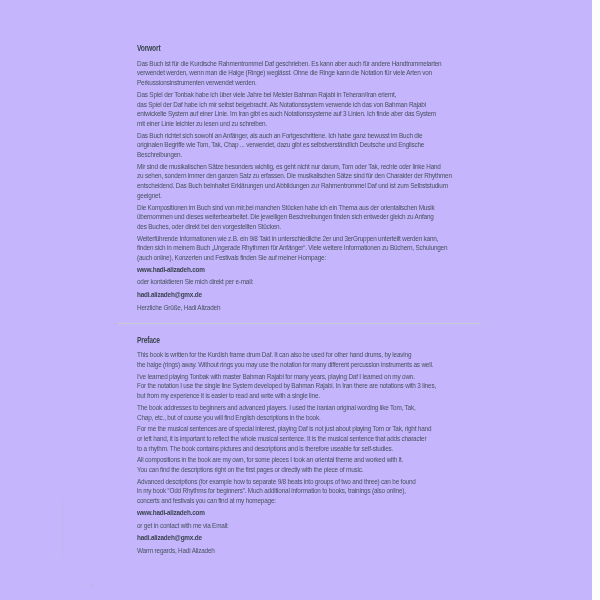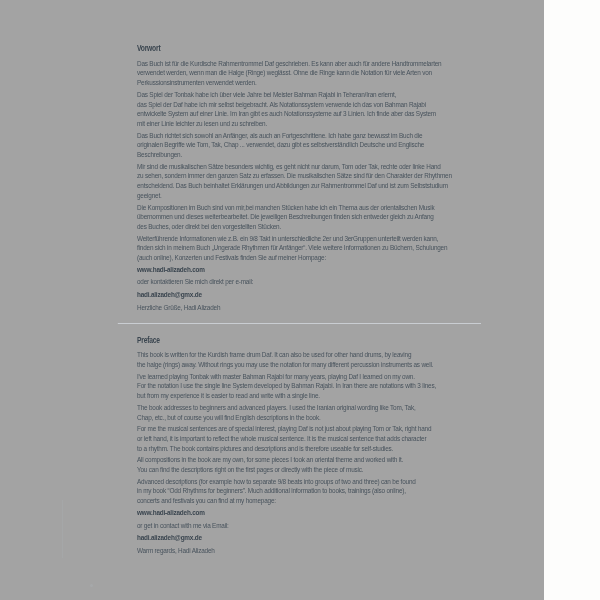--- a/index.html
+++ b/index.html
@@ -6,23 +6,23 @@
     margin: 0;
     padding: 0;
     width: 600px;
     height: 600px;
     background: #fdfdfc;
     overflow: hidden;
     font-family: "Liberation Sans", "DejaVu Sans", sans-serif;
   }
   .canvas {
     position: relative;
-    width: 544px;
+    width: 592px;
     height: 600px;
-    background: #a3a3a3;
+    background: #c4b5fd;
   }
   .page-content {
     position: absolute;
     left: 137px;
     top: 44px;
     width: 440px;
     transform: scaleX(0.80);
     transform-origin: 0 0;
     color: #47525c;
     font-size: 8px;

